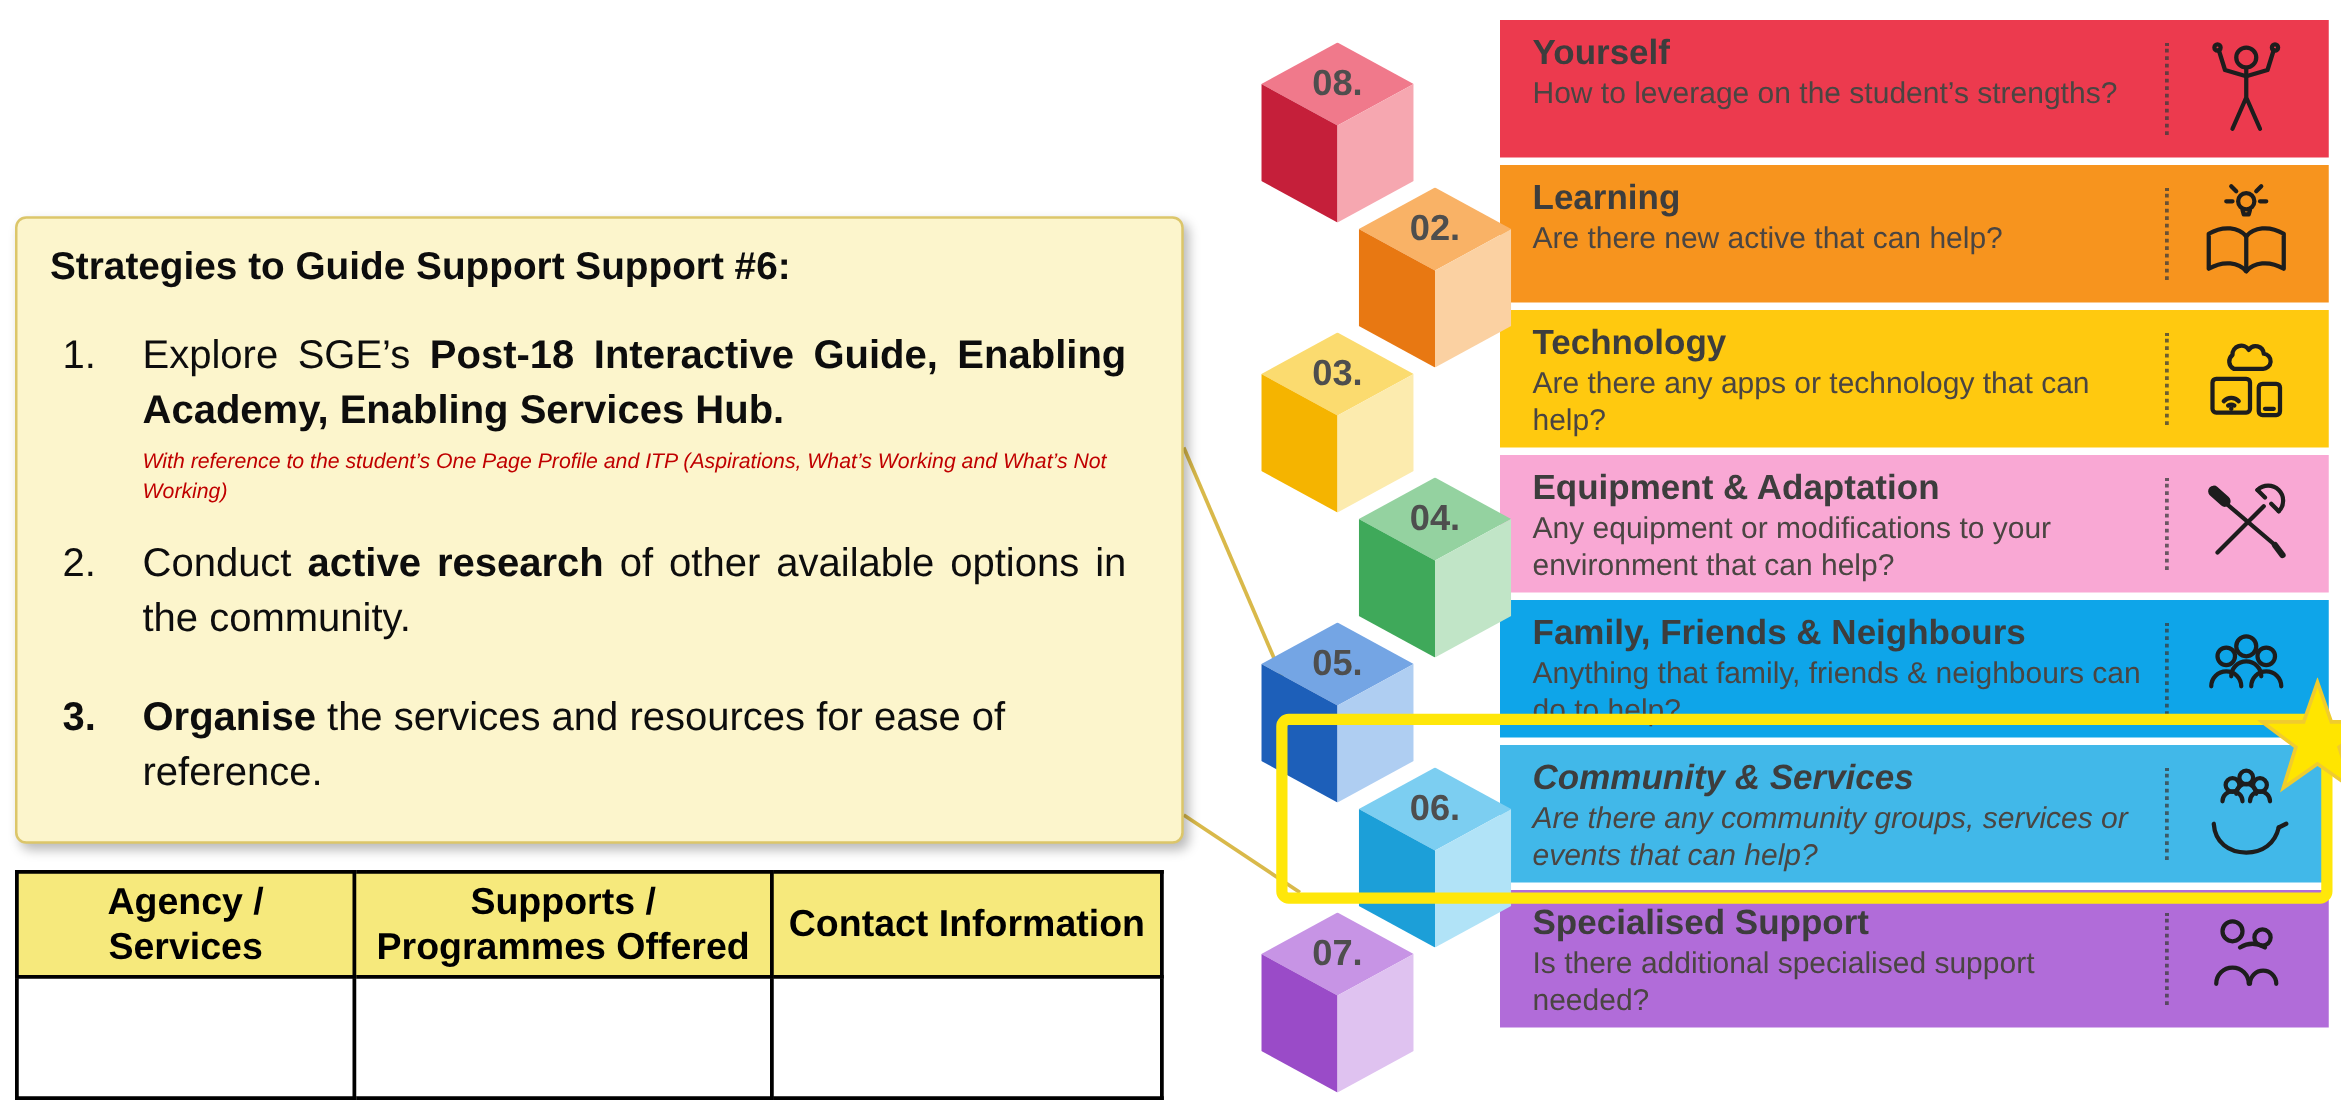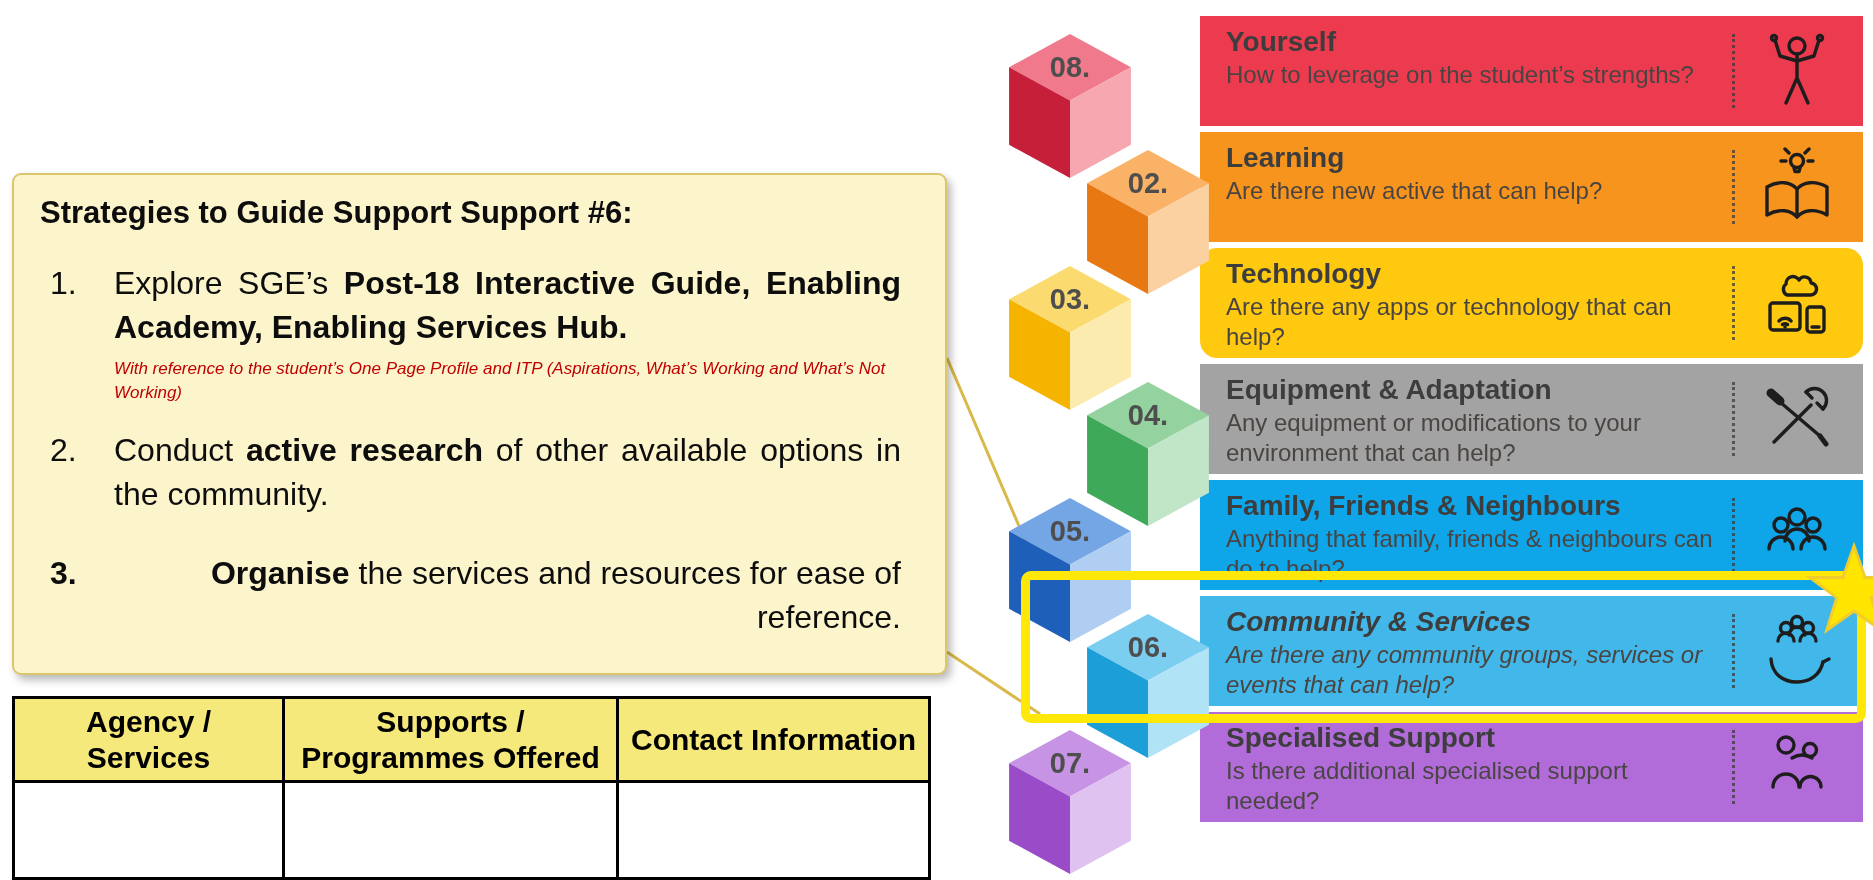--- a/index.html
+++ b/index.html
@@ -13,21 +13,21 @@
   
   .note { position:absolute; left:12px; top:173px; width:935px; height:502px; z-index:2;
           background:#FCF5CC; border:2px solid #DCC66A; border-radius:9px;
           box-shadow:4px 5px 9px rgba(0,0,0,.28);
           padding:20px 44px 14px 26px; }
   .note-title { font-size:31px; font-weight:bold; color:#0d0d0d; margin-bottom:30px; }
   .note-list { list-style:none; }
   .note-item { display:flex; font-size:32px; line-height:1.38; color:#0d0d0d; }
   .note-item .marker { flex:0 0 74px; padding-left:10px; }
   .note-item .content { flex:1; text-align:justify; }
-  .note-item.left .content { text-align:right; }
+  .note-item.left .content { text-align:left; }
   .seg-bold { font-weight:bold; }
   .marker-bold { font-weight:bold; }
   .subtext { font-size:17px; line-height:1.38; font-style:italic; color:#C00000;
              text-align:left; margin-top:8px; }
   .note-item.item-1 { margin-bottom:24px; }
   .note-item.item-2 { margin-bottom:34px; }
 
   
   .ref-table { position:absolute; left:12px; top:696px; width:916px; z-index:2;
                border-collapse:collapse; table-layout:fixed; }
@@ -176,21 +176,21 @@
         <svg viewBox="0 0 110 130">
           <polygon class="cube-top" points="55,0 110,30 55,60 0,30" style="fill: rgb(249, 178, 102);"></polygon>
           <polygon class="cube-left" points="0,30 55,60 55,130 0,100" style="fill: rgb(232, 120, 18);"></polygon>
           <polygon class="cube-right" points="55,60 110,30 110,100 55,130" style="fill: rgb(251, 209, 162);"></polygon>
         </svg>
         <span class="cube-num">02.</span>
       </div>
     </div>
 
     <div class="step step-2">
-      <div class="bar" style="background: rgb(255, 201, 15); border-radius: 17px;">
+      <div class="bar" style="background: rgb(255, 201, 15);">
         <div class="bar-title">Technology</div>
         <div class="bar-sub">Are there any apps or technology that can help?</div>
         <div class="bar-divider"></div>
         <div class="bar-icon">
           <svg class="icon-svg" viewBox="0 0 80 80">
             <path class="ln" d="M29 21 a7 7 0 0 1 13 -4 a6.5 6.5 0 0 1 12 3 a6 6 0 0 1 -1 12 H30 a6.5 6.5 0 0 1 -1 -11 Z"></path>
             <rect class="ln" x="13" y="40" width="30" height="27" rx="3"></rect>
             <path class="ln" d="M22 58 a8 8 0 0 1 12 0 M25.5 61.5 a4.5 4.5 0 0 1 5 0"></path>
             <circle class="fill" cx="28" cy="64" r="1.8"></circle>
             <rect class="ln" x="50" y="44" width="17" height="25" rx="3"></rect>
@@ -202,21 +202,21 @@
         <svg viewBox="0 0 110 130">
           <polygon class="cube-top" points="55,0 110,30 55,60 0,30" style="fill: rgb(251, 219, 111);"></polygon>
           <polygon class="cube-left" points="0,30 55,60 55,130 0,100" style="fill: rgb(245, 180, 0);"></polygon>
           <polygon class="cube-right" points="55,60 110,30 110,100 55,130" style="fill: rgb(252, 235, 174);"></polygon>
         </svg>
         <span class="cube-num">03.</span>
       </div>
     </div>
 
     <div class="step step-3">
-      <div class="bar" style="background: #a3a3a3;">
+      <div class="bar" style="background: #f9a8d4;">
         <div class="bar-title">Equipment &amp; Adaptation</div>
         <div class="bar-sub">Any equipment or modifications to your environment that can help?</div>
         <div class="bar-divider"></div>
         <div class="bar-icon">
           <svg class="icon-svg" viewBox="0 0 80 80">
             <path class="ln" d="M17 63 L54 26"></path>
             <path class="ln" d="M49 13 a11 11 0 1 1 17 17"></path>
             <path class="ln" d="M49 13 l6 6 M66 30 l-6 -6"></path>
             <path class="ln" d="M23 23 L63 57"></path>
             <path class="ln thick" d="M14 14 L23 22"></path>

